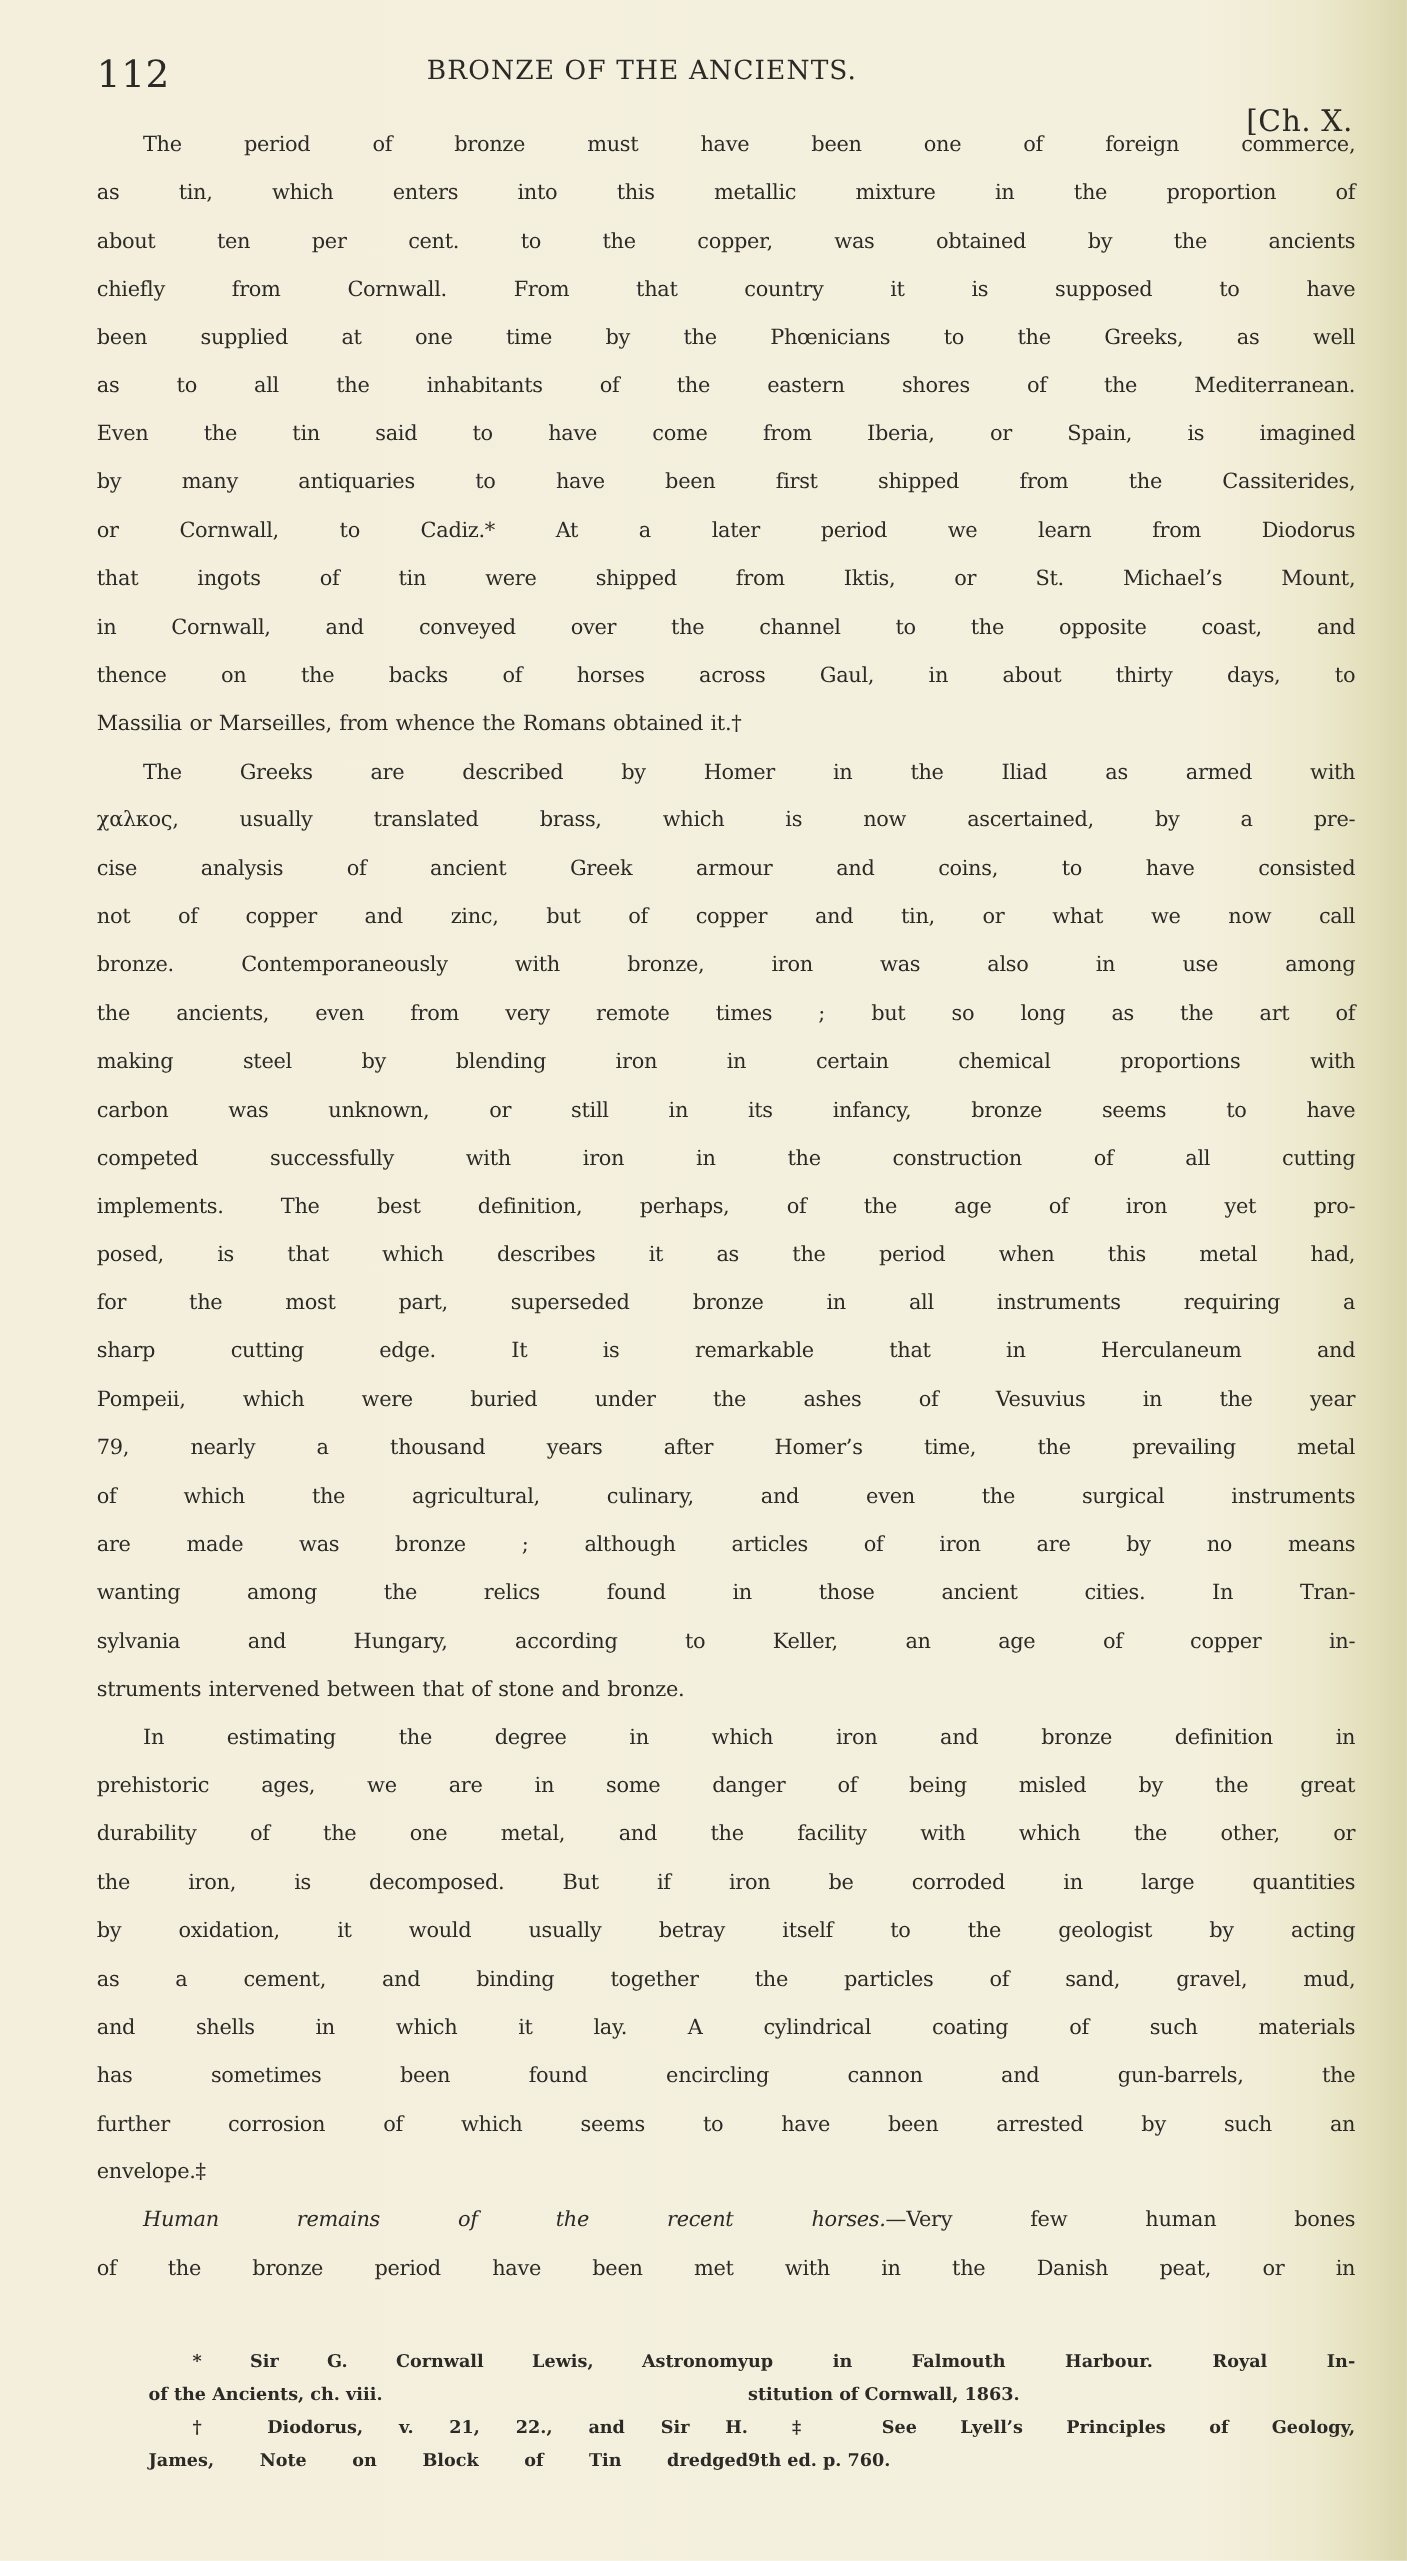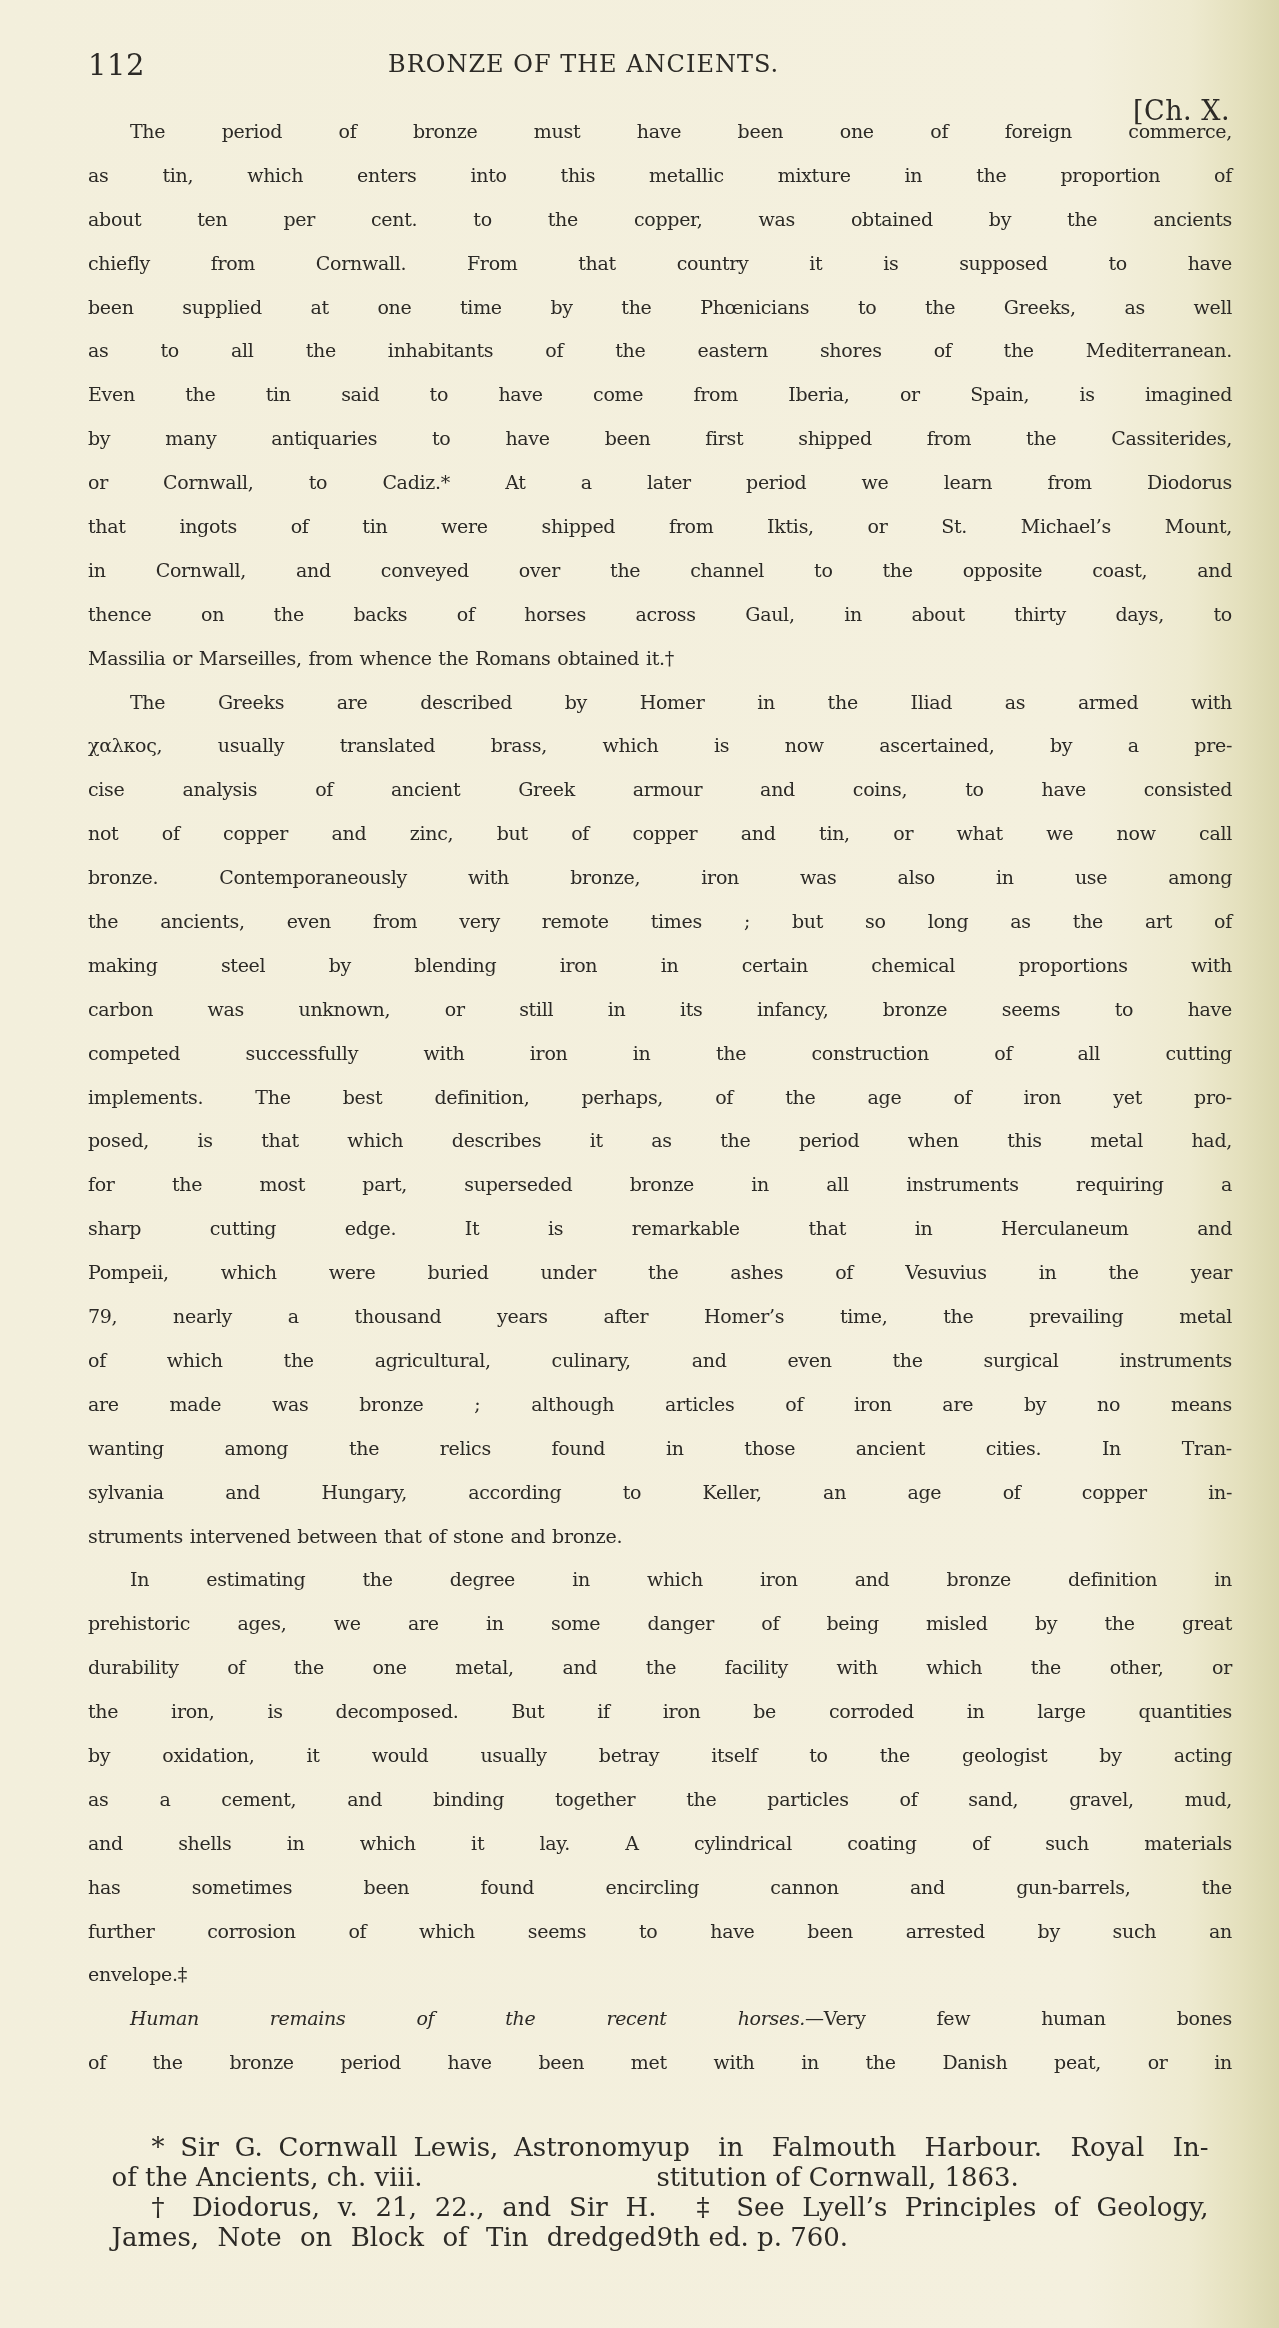--- a/index.html
+++ b/index.html
@@ -8,36 +8,37 @@
     background: linear-gradient(to right, #f3efdc 0%, #f4f0de 85%, #eeead0 93%, #e4e0bd 97%, #d9d6ad 100%);
     font-family: "DejaVu Serif", "Liberation Serif", serif;
     color: #2c2a26;
     position: relative;
   }
   .page { position: absolute; left: 88px; top: 0; width: 1144px; }
   .header {
     position: absolute; top: 48px; left: 0; width: 1144px; height: 40px;
     font-size: 27px; letter-spacing: 0.5px;
   }
-  .header .num { position: absolute; left: 0; top: 0; font-size: 29px; }
+  .header .num { position: absolute; left: 0; top: 0; font-size: 34px; }
   .header .title { position: absolute; left: 300px; top: 2px; font-size: 24px; letter-spacing: 1px; }
   .header .chap { position: absolute; right: 2px; top: 0; font-size: 27px; margin-top: 47px; }
   .body { position: absolute; top: 110px; left: 0; width: 1144px; }
   .line {
     height: 43.9px; line-height: 43.9px; font-size: 19px;
     white-space: nowrap; text-align: justify; text-align-last: justify;
     letter-spacing: -0.3px; word-spacing: 1px;
   }
   .line.last { text-align-last: left; }
   .line.indent { padding-left: 42px; }
   .it { font-style: italic; }
   .footnotes {
     position: absolute; top: 2132px; left: 0; width: 1144px;
-    display: flex; justify-content: center;
-    font-size: 26px;
+    display: flex; justify-content: flex-end;
+    font-size: 16px;
+    font-weight: bold;
   }
   .fn-col { width: 545px; }
   .fn-line { height: 30px; line-height: 30px; white-space: nowrap; text-align: justify; text-align-last: justify; }
   .fn-line.last { text-align-last: left; }
   .fn-line.indent { padding-left: 40px; }
   .col-right { width: 552px; }
 </style>
 </head>
 <body>
 

